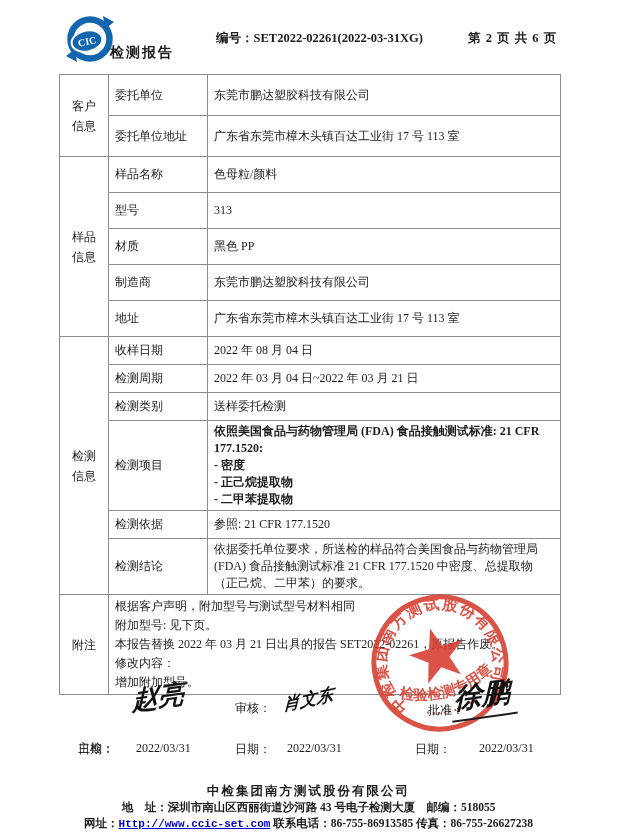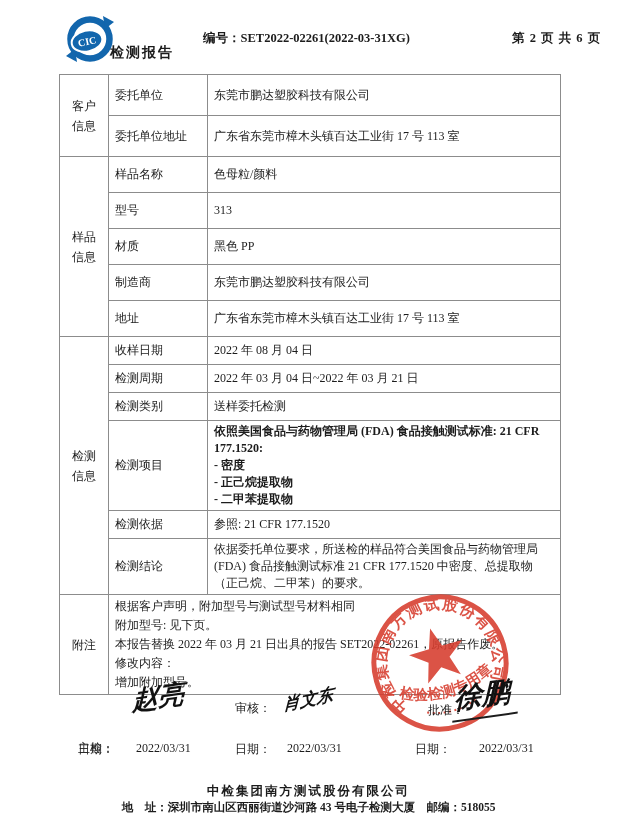--- a/index.html
+++ b/index.html
@@ -2,22 +2,22 @@
 <html><head>
 <meta charset="utf-8">
 <style>
   html,body{margin:0;padding:0;background:#e8e8e8;}
   .page{position:relative;width:617px;height:840px;background:#ffffff;margin:0 auto;
         font-family:"Liberation Serif","DejaVu Serif",serif;color:#1c1c1c;overflow:hidden;}
   .abs{position:absolute;}
 
   
   .hdr-title{left:110px;top:28px;font-size:14px;font-weight:bold;letter-spacing:2px;margin-top:16px;}
-  .hdr-no{left:203px;top:30px;font-size:12.5px;font-weight:bold;}
-  .hdr-page{left:468px;top:30px;font-size:12.5px;font-weight:bold;letter-spacing:1px;margin-left:44px;}
+  .hdr-no{left:216px;top:30px;font-size:12.5px;font-weight:bold;}
+  .hdr-page{left:468px;top:30px;font-size:12.5px;font-weight:bold;letter-spacing:1px;}
 
   
   table.rep{position:absolute;left:59px;top:74px;width:501px;border-collapse:collapse;
             table-layout:fixed;font-size:12px;}
   table.rep td{border:1px solid #8c8c8c;padding:2px 6px;vertical-align:middle;
                word-break:break-word;}
   td.sec{text-align:center;padding:2px 2px;}
   td.sec .sl{line-height:20px;}
   td.fld{padding-left:8px;}
   .h36{height:36px;} .h31{height:31px;} .h23{height:23px;}
@@ -188,15 +188,16 @@
 
   <div class="abs sig-label" style="left:235px;top:741px;">日期：</div>
   <div class="abs date-val" style="left:287px;top:741px;">2022/03/31</div>
 
   <div class="abs sig-label" style="left:415px;top:741px;">日期：</div>
   <div class="abs date-val" style="left:479px;top:741px;">2022/03/31</div>
 
   <div class="abs foot">
     <div class="co">中检集团南方测试股份有限公司</div>
     <div class="ln"><span>地　址：</span><span>深圳市南山区西丽街道沙河路 43 号电子检测大厦</span>　<span>邮编：</span><span>518055</span></div>
+    <div class="ln"><span>网址：</span><a class="link">Http://www.ccic-set.com</a> <span>联系电话：</span><span>86-755-86913585</span> <span>传真：</span><span>86-755-26627238</span></div>
   </div>
 
 </div>
 
 </body></html>

